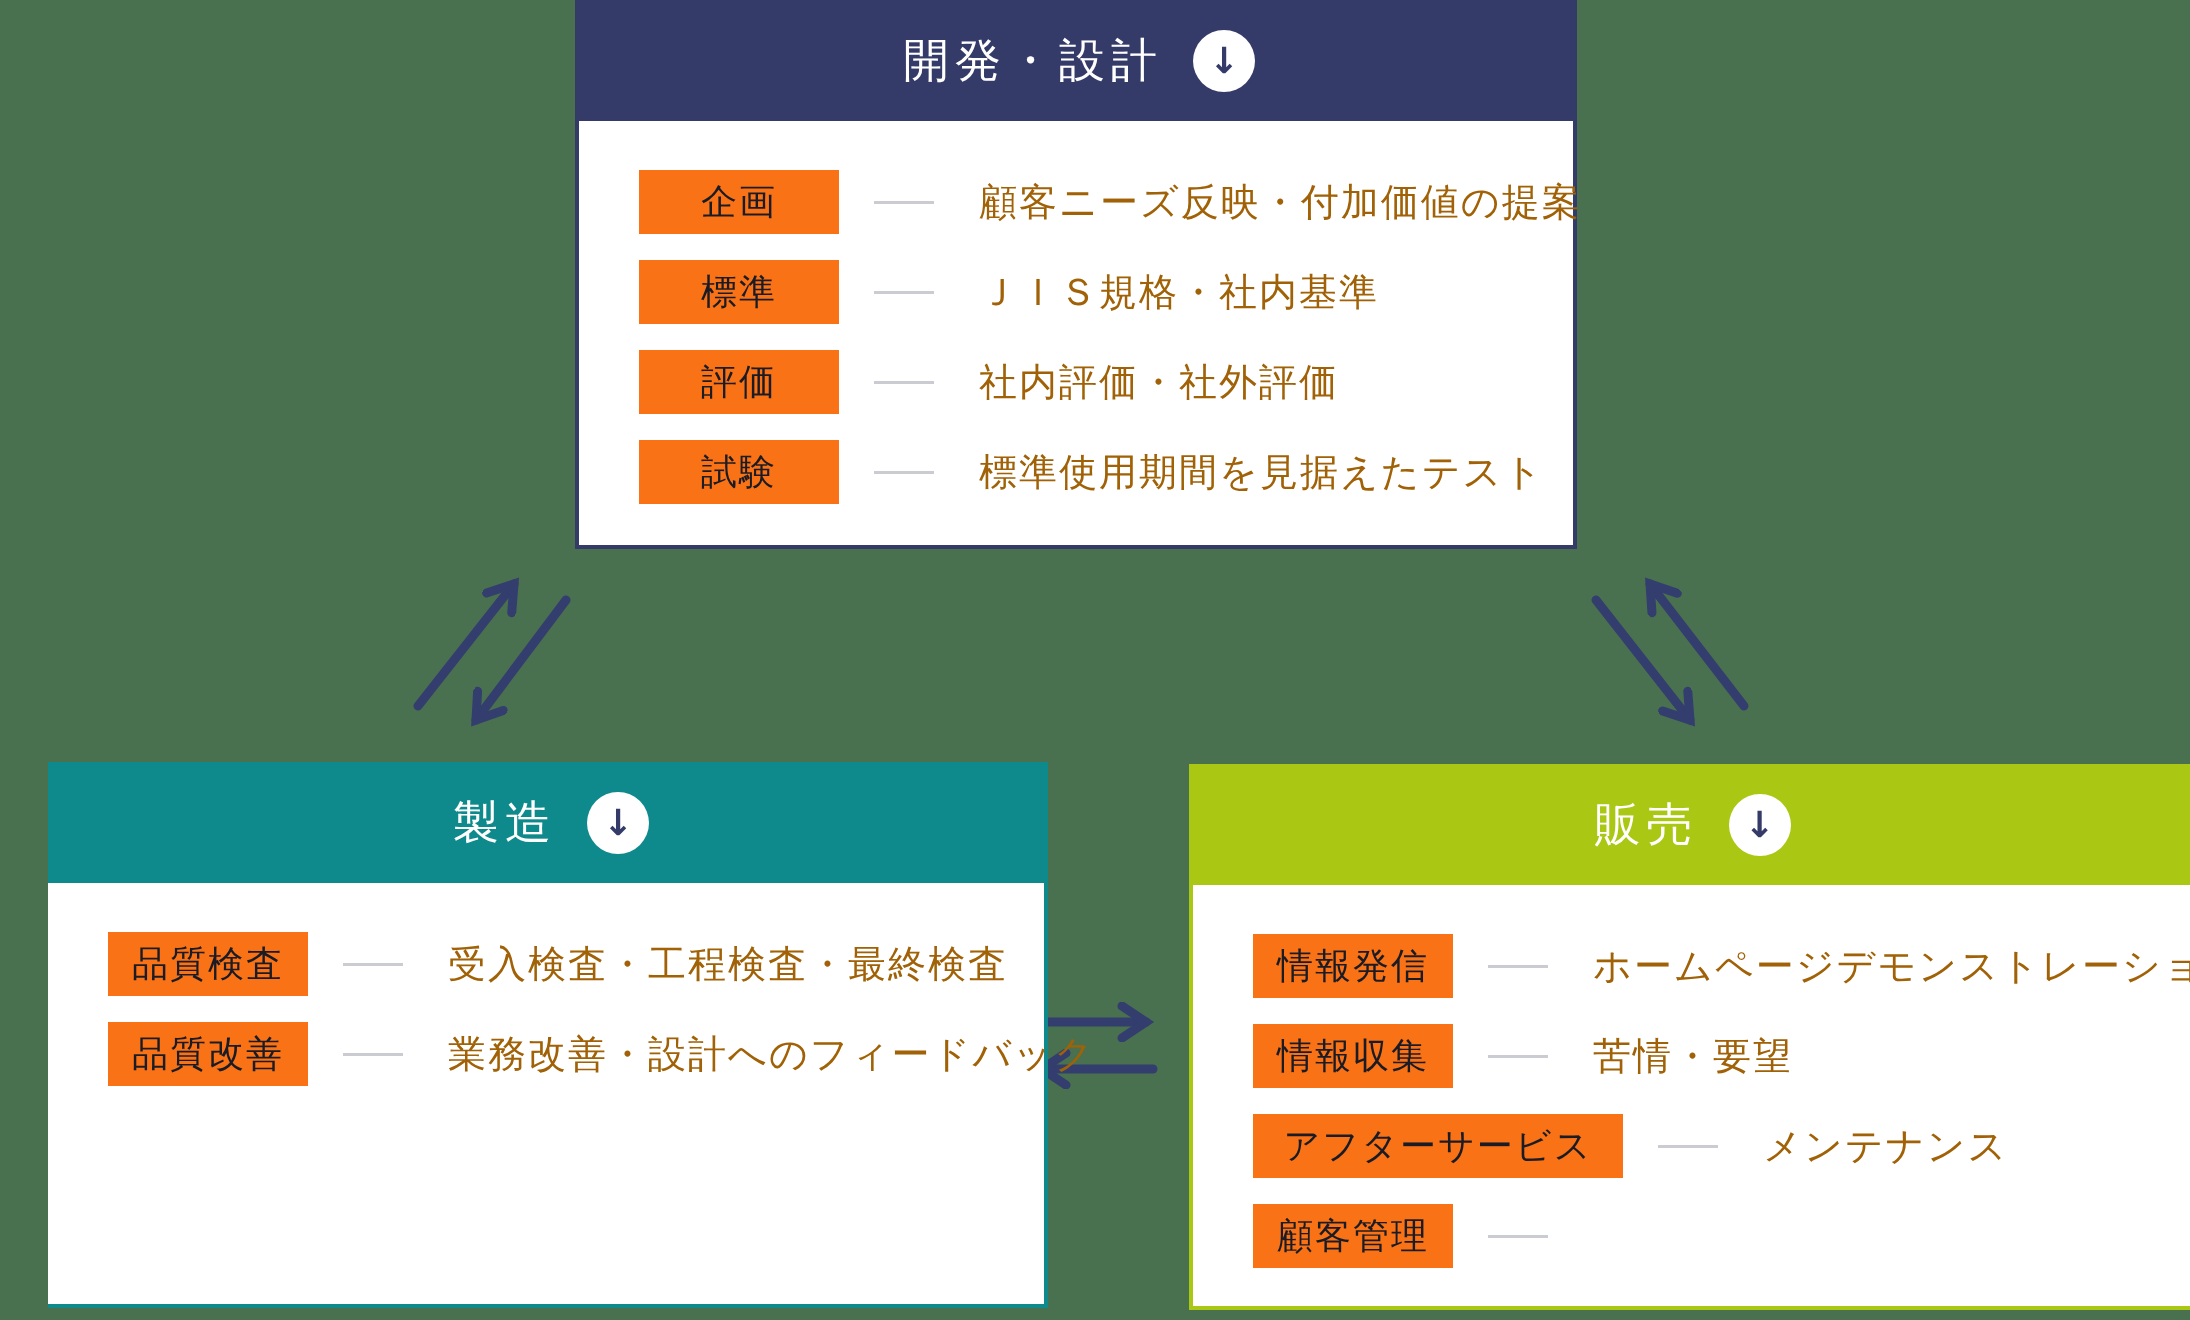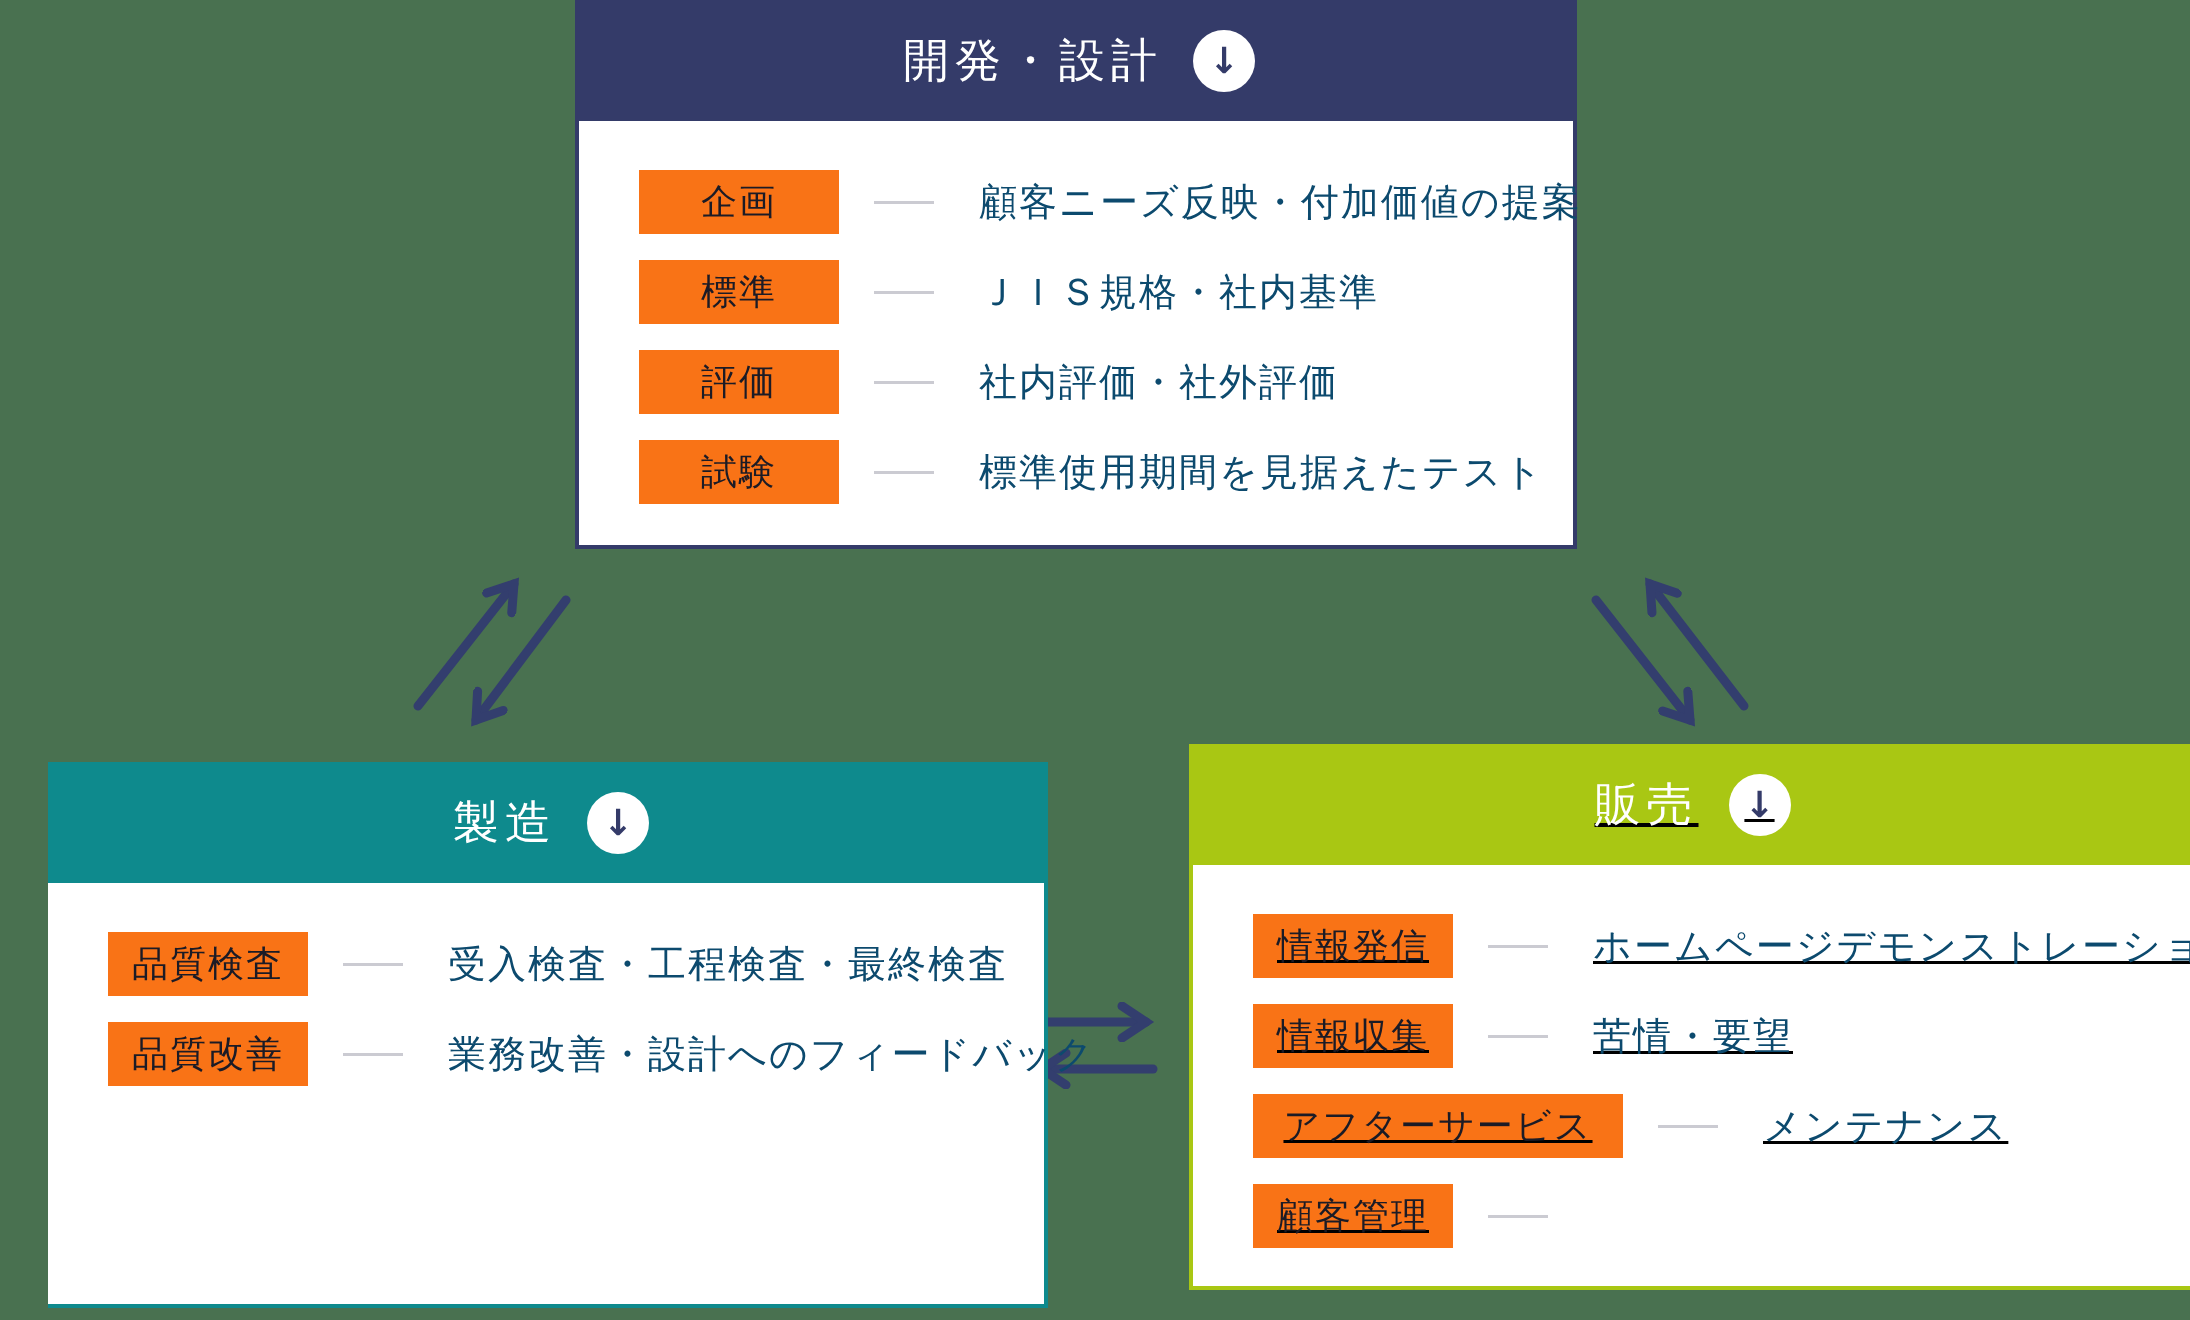--- a/index.html
+++ b/index.html
@@ -42,21 +42,21 @@
   .circle-icon span{
     font-family:"DejaVu Sans","Liberation Sans",sans-serif;
     font-size:36px;font-weight:bold;color:#343B69;
     line-height:1;
   }
   
   .box-dev   {left:575px;top:0;width:1002px;height:549px;border:4px solid #343B69;}
   .box-dev   .box-header{background:#343B69;margin:-4px -4px 0 -4px;}
   .box-mfg   {left:0;top:762px;width:1000px;height:546px;border:4px solid #0E8A8D;border-left:none;margin-left:48px;}
   .box-mfg   .box-header{background:#0E8A8D;margin:-4px -4px 0 0;}
-  .box-sales {left:1189px;top:744px;width:1001px;height:546px;border:4px solid #A9C713;border-right:none;text-decoration:underline;}
+  .box-sales {left:1189px;top:764px;width:1001px;height:546px;border:4px solid #A9C713;border-right:none;}
   .box-sales .box-header{background:#A9C713;margin:-4px 0 0 -4px;}
   .row{
     display:flex;align-items:center;
     height:64px;
     margin-bottom:26px;
   }
   .chip{
     width:200px;height:64px;
     background:#f97316;
     display:flex;align-items:center;justify-content:center;
@@ -64,21 +64,21 @@
     letter-spacing:2px;
     flex:0 0 auto;
   }
   .chip.wide{width:370px;}
   .connector{
     width:60px;height:3px;background:#CBCBD2;
     margin:0 45px 0 35px;
     flex:0 0 auto;
   }
   .desc{
-    font-size:38px;color:#0c4a6e;
+    font-size:38px;color:#a16207;
     letter-spacing:2px;
     white-space:nowrap;
   }
   .arrow-layer{
     position:absolute;left:0;top:0;width:2190px;height:1320px;
     pointer-events:none;
   }
 </style>
 </head>
 <body>

